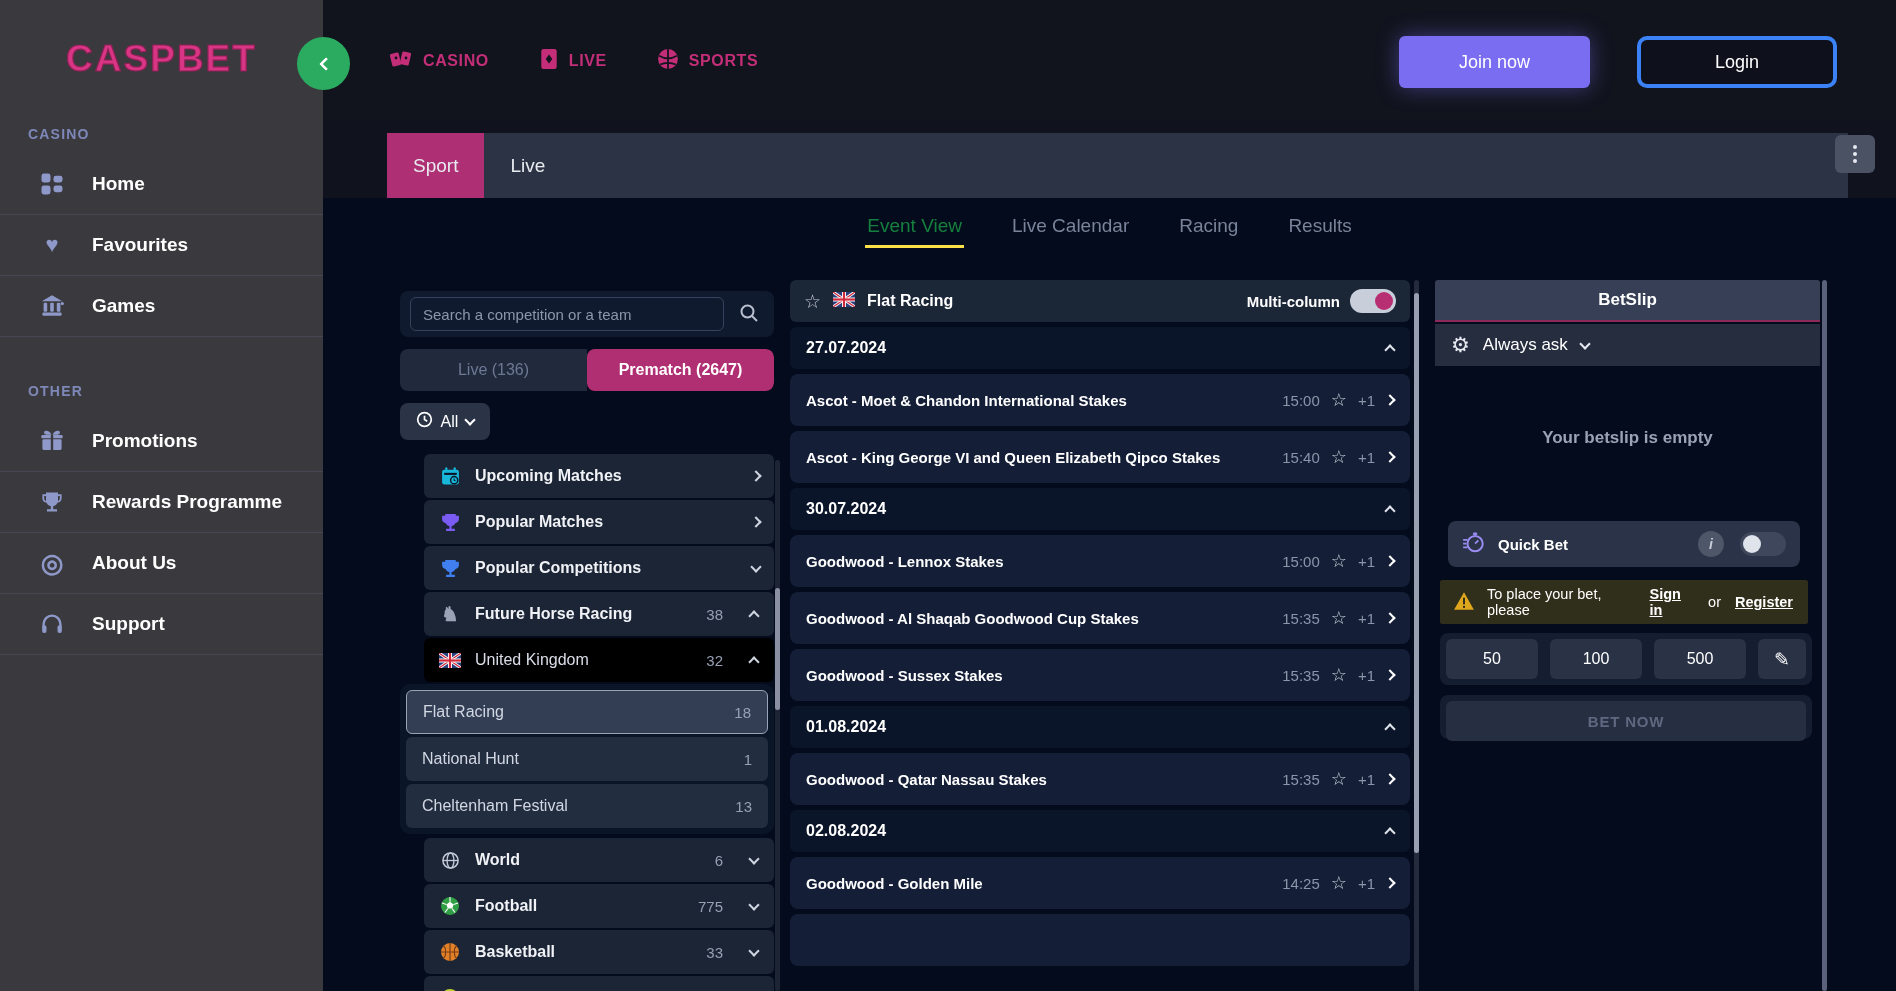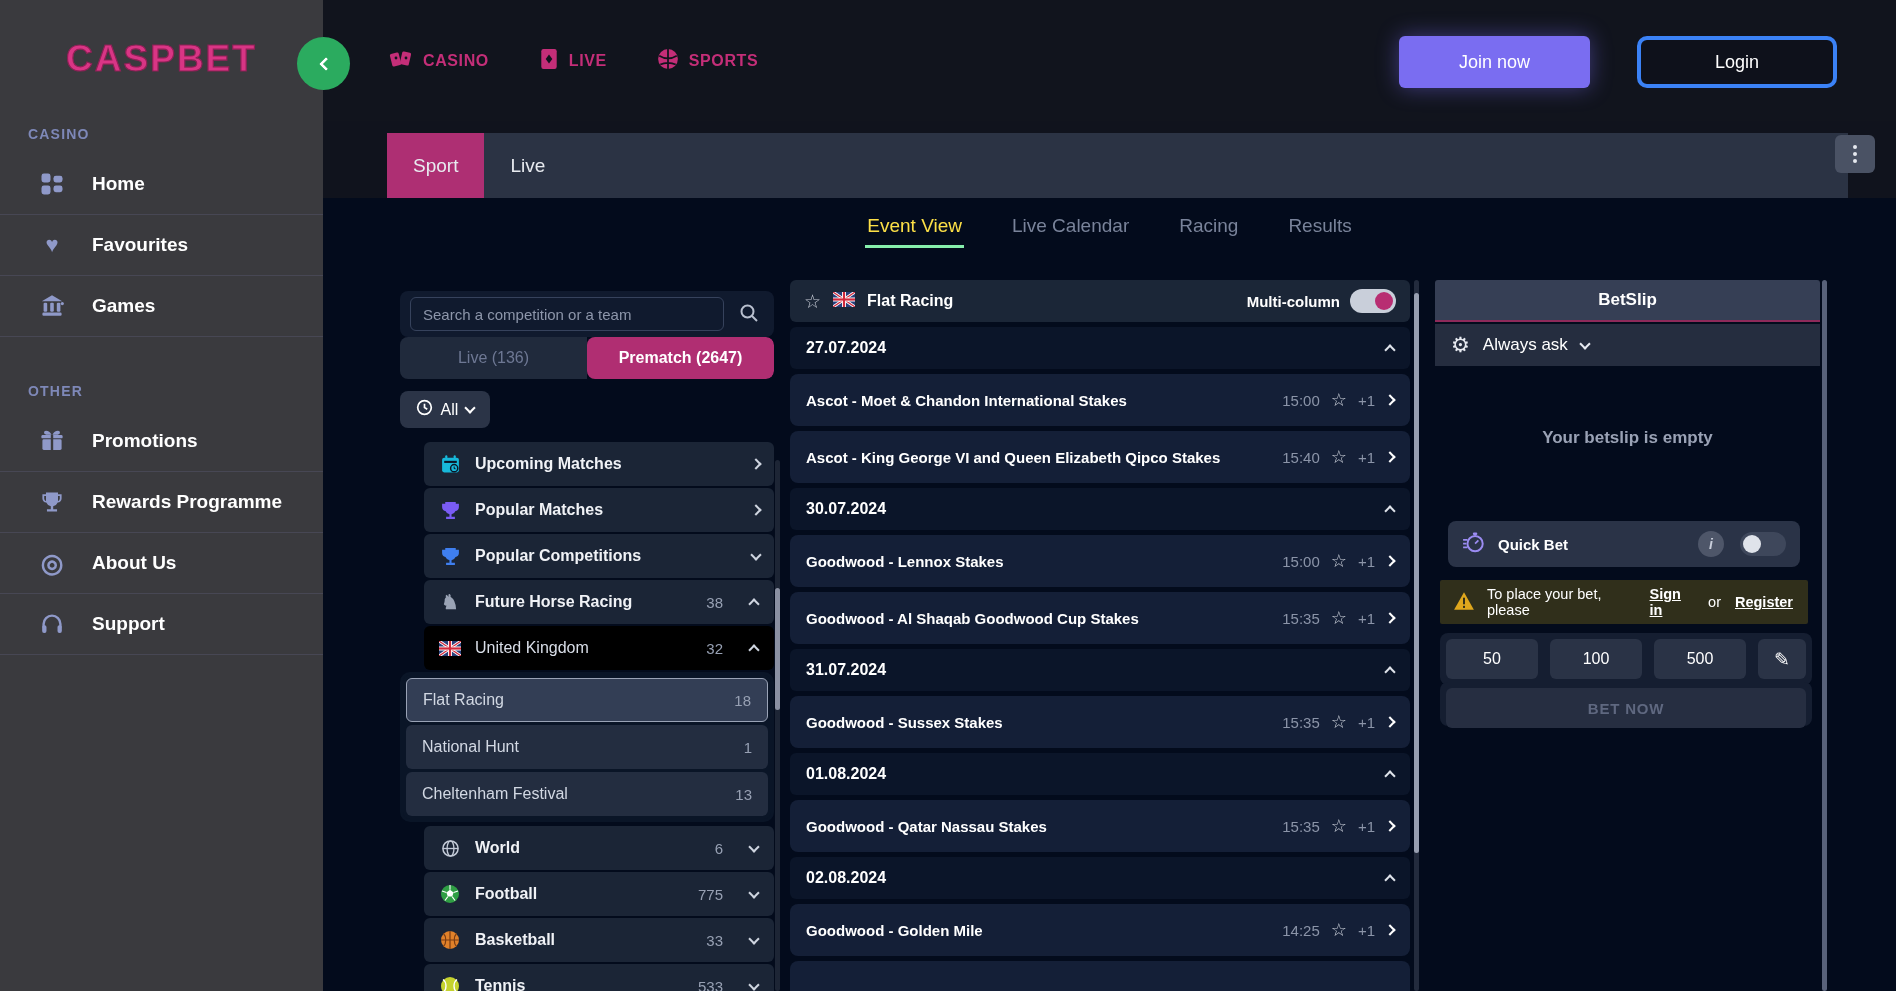--- a/index.html
+++ b/index.html
@@ -35,34 +35,34 @@
   .mode-tab{padding:0 26px;display:flex;align-items:center;font-size:19px;color:#e8ebf0;cursor:pointer;}
   .mode-tab.active{background:#ae2f73;}
   .dots-btn{position:absolute;right:21px;top:14px;width:40px;height:38px;background:#4a5264;border-radius:6px;
             display:flex;align-items:center;justify-content:center;cursor:pointer;}
   .vdots{width:4px;height:4px;border-radius:50%;background:#e6e9ef;box-shadow:0 -7px 0 #e6e9ef,0 7px 0 #e6e9ef;}
 
   
   .content{position:absolute;left:323px;top:198px;right:0;bottom:0;background:#030b1c;}
   .view-tabs{height:57px;display:flex;justify-content:center;gap:46px;padding-top:13px;}
   .view-tab{font-size:19px;color:#79839a;padding:4px 2px 8px;cursor:pointer;height:fit-content;}
-  .view-tab.active{color:#fde047;border-bottom:3px solid #86efac;}
+  .view-tab.active{color:#15803d;border-bottom:3px solid #fde047;}
 
   
   .chev{display:inline-block;width:8px;height:8px;border-right:2px solid currentColor;border-bottom:2px solid currentColor;}
   .chev.r{transform:rotate(-45deg);}
   .chev.d{transform:rotate(45deg);margin-top:-3px;}
   .chev.u{transform:rotate(-135deg);margin-top:4px;}
   .chev.l{transform:rotate(135deg);margin-left:4px;}
   .chev.big{width:10px;height:10px;border-width:3px;border-radius:1px;}
 
   
   .left-col{position:absolute;left:77px;top:93px;width:374px;bottom:0;overflow:hidden;}
   .search-wrap{height:46px;background:#101a2e;border-radius:8px;display:flex;align-items:center;
-               padding:0 8px 0 10px;gap:8px;margin-bottom:0;}
+               padding:0 8px 0 10px;gap:8px;margin-bottom:12px;}
   .search-input{flex:1;height:34px;background:transparent;border:1px solid #36425c;border-radius:6px;
                 color:#cfd5e2;padding:0 12px;font-size:15px;font-family:inherit;outline:none;}
   .search-input::placeholder{color:#8d96aa;}
   .search-btn{width:34px;height:34px;display:flex;align-items:center;justify-content:center;cursor:pointer;background:transparent;border:none;}
   .seg{height:42px;display:flex;border-radius:8px;overflow:hidden;margin-bottom:12px;}
   .seg-live{flex:1;background:#202a3c;color:#6e7894;display:flex;align-items:center;justify-content:center;
             font-size:16px;cursor:pointer;}
   .seg-pre{flex:1;background:#b02e72;color:#fff;font-weight:700;font-size:16px;display:flex;align-items:center;
            justify-content:center;cursor:pointer;border-radius:8px;}
   .pill{width:90px;height:37px;background:#2b3447;border-radius:8px;display:flex;align-items:center;
@@ -130,21 +130,21 @@
   .warn{position:absolute;left:5px;top:300px;width:368px;height:44px;background:#302f1b;border-radius:2px;
         display:flex;align-items:center;gap:12px;padding:0 13px;color:#fff;font-size:14.5px;}
   .warn a{color:#fff;font-weight:600;}
   .warn .sp{margin:0 2px;}
   .amounts{position:absolute;left:5px;top:353px;width:372px;height:52px;background:#151e31;border-radius:8px;
            display:flex;align-items:center;gap:12px;padding:6px;}
   .amt{flex:1;height:40px;background:#2a3346;border:none;border-radius:6px;color:#fff;font-size:16px;
        font-family:inherit;cursor:pointer;}
   .pencil-btn{width:48px;height:40px;background:#2a3346;border:none;border-radius:6px;color:#fff;
               font-size:19px;cursor:pointer;}
-  .betnow-wrap{position:absolute;left:5px;top:402px;width:372px;height:44px;background:#151e31;
+  .betnow-wrap{position:absolute;left:5px;top:415px;width:372px;height:44px;background:#151e31;
                border-radius:8px;padding:6px;}
   .betnow{width:100%;height:40px;background:#262e41;border:none;border-radius:6px;color:#5f6880;
           font-weight:700;font-size:15px;letter-spacing:.8px;font-family:inherit;cursor:pointer;}
 </style>
 </head>
 <body>
 
 <div class="stage">
 
   <aside class="sidebar">
@@ -498,24 +498,20 @@
       <div class="e-row">
         <span>Goodwood - Al Shaqab Goodwood Cup Stakes</span>
         <span class="e-right">
           <span class="e-time">15:35</span>
           <span class="e-star">☆</span>
           <span class="e-plus">+1</span>
           <span class="chev r e-chev"></span>
         </span>
       </div>
 
-      <div class="date-row">
-        <span>31.07.2024</span>
-        <span class="chev u"></span>
-      </div>
       <div class="e-row">
         <span>Goodwood - Sussex Stakes</span>
         <span class="e-right">
           <span class="e-time">15:35</span>
           <span class="e-star">☆</span>
           <span class="e-plus">+1</span>
           <span class="chev r e-chev"></span>
         </span>
       </div>
 

